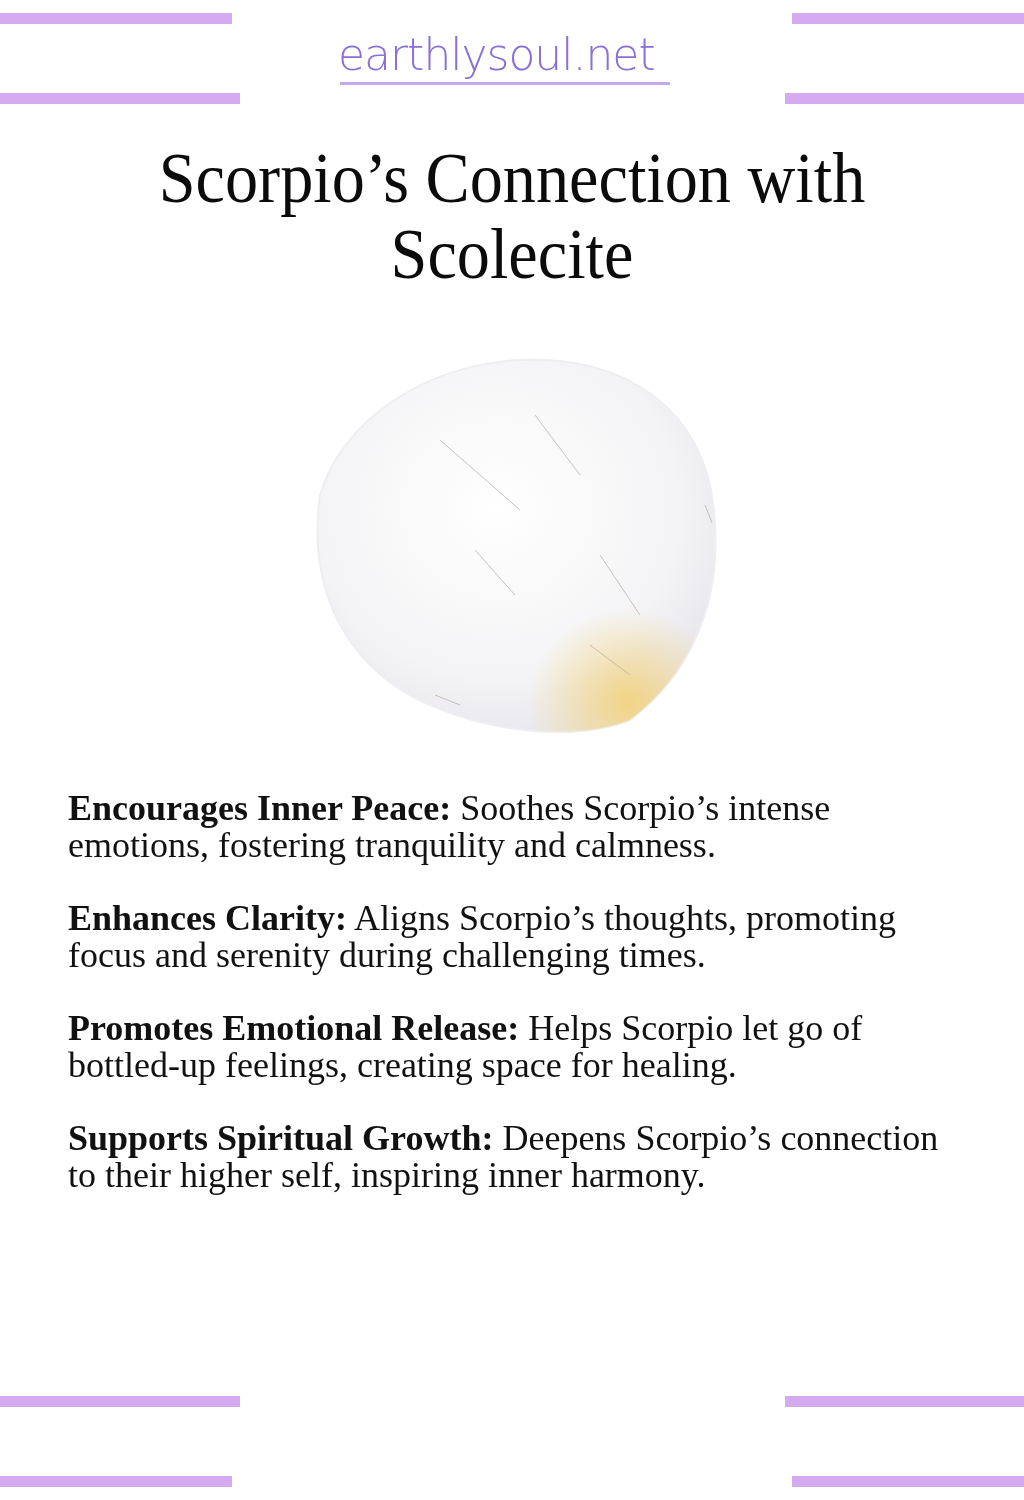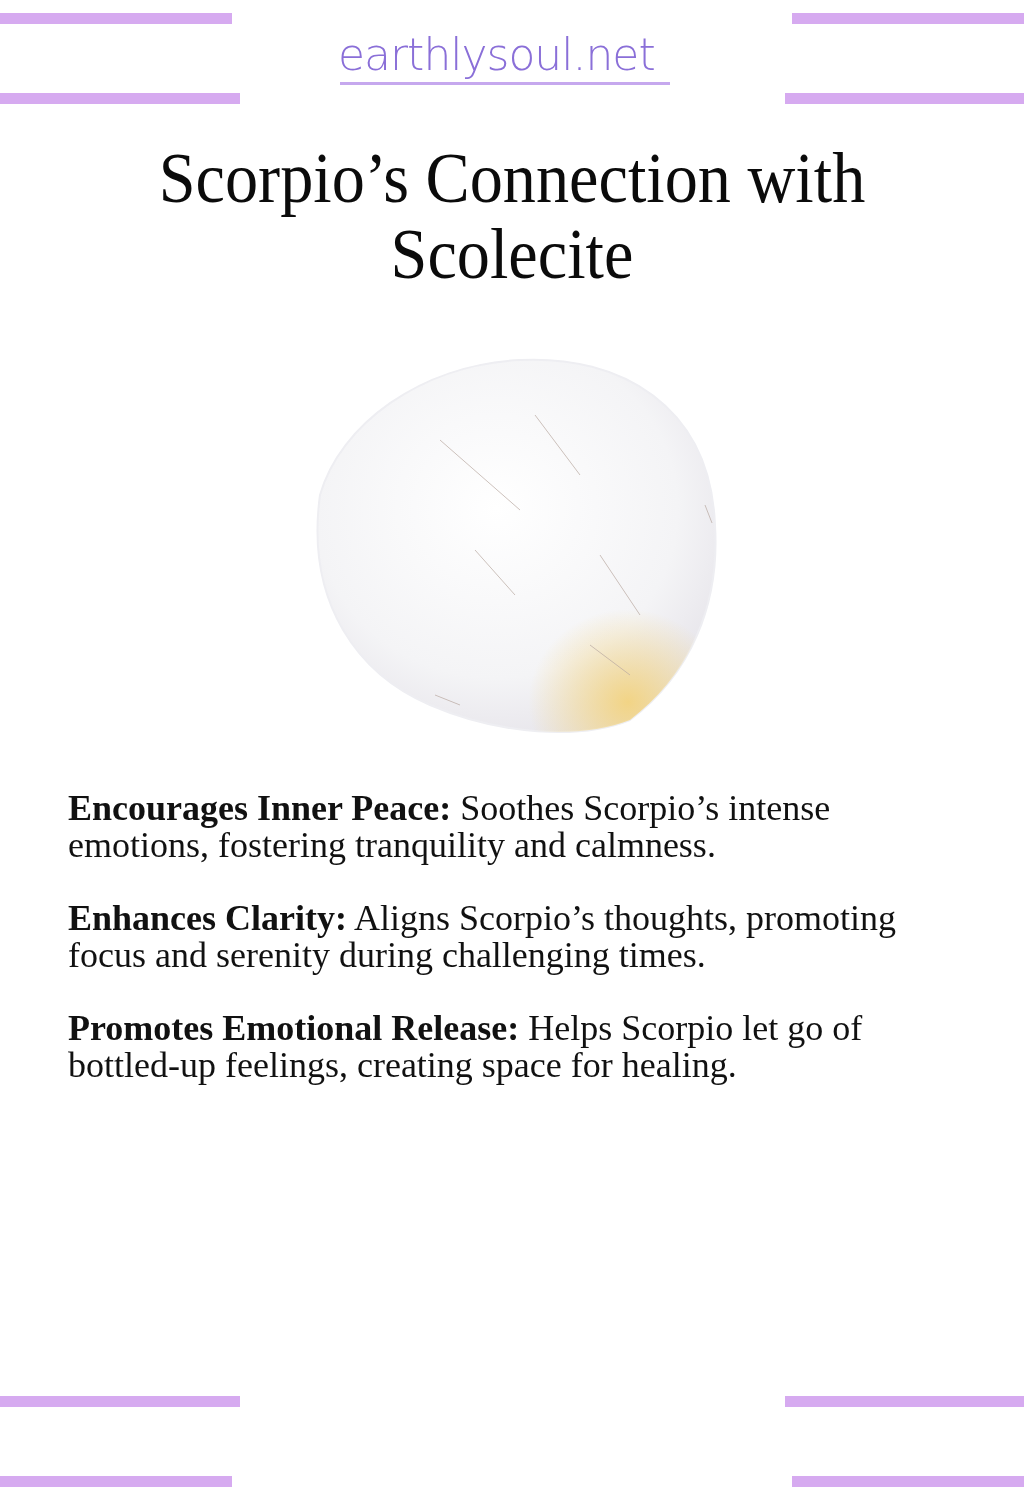--- a/index.html
+++ b/index.html
@@ -69,13 +69,16 @@
 <div class="points">
   <div class="point">
     <b>Encourages Inner Peace:</b><span> Soothes Scorpio’s intense emotions, fostering tranquility and calmness.</span>
   </div>
   <div class="point">
     <b>Enhances Clarity:</b><span> Aligns Scorpio’s thoughts, promoting focus and serenity during challenging times.</span>
   </div>
   <div class="point">
     <b>Promotes Emotional Release:</b><span> Helps Scorpio let go of bottled-up feelings, creating space for healing.</span>
   </div>
+  <div class="point">
+    <b>Supports Spiritual Growth:</b><span> Deepens Scorpio’s connection to their higher self, inspiring inner harmony.</span>
+  </div>
 </div>
 
 </body></html>

